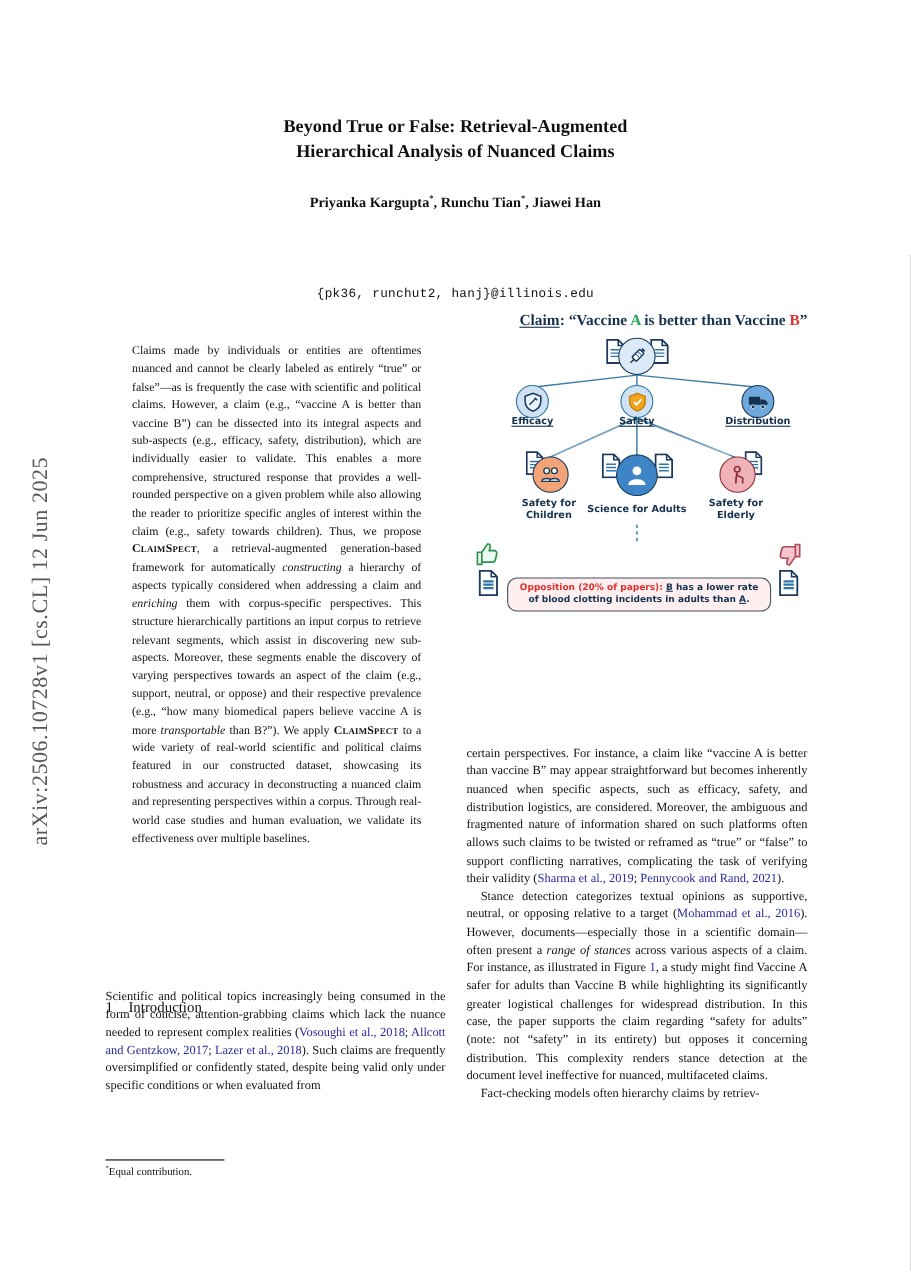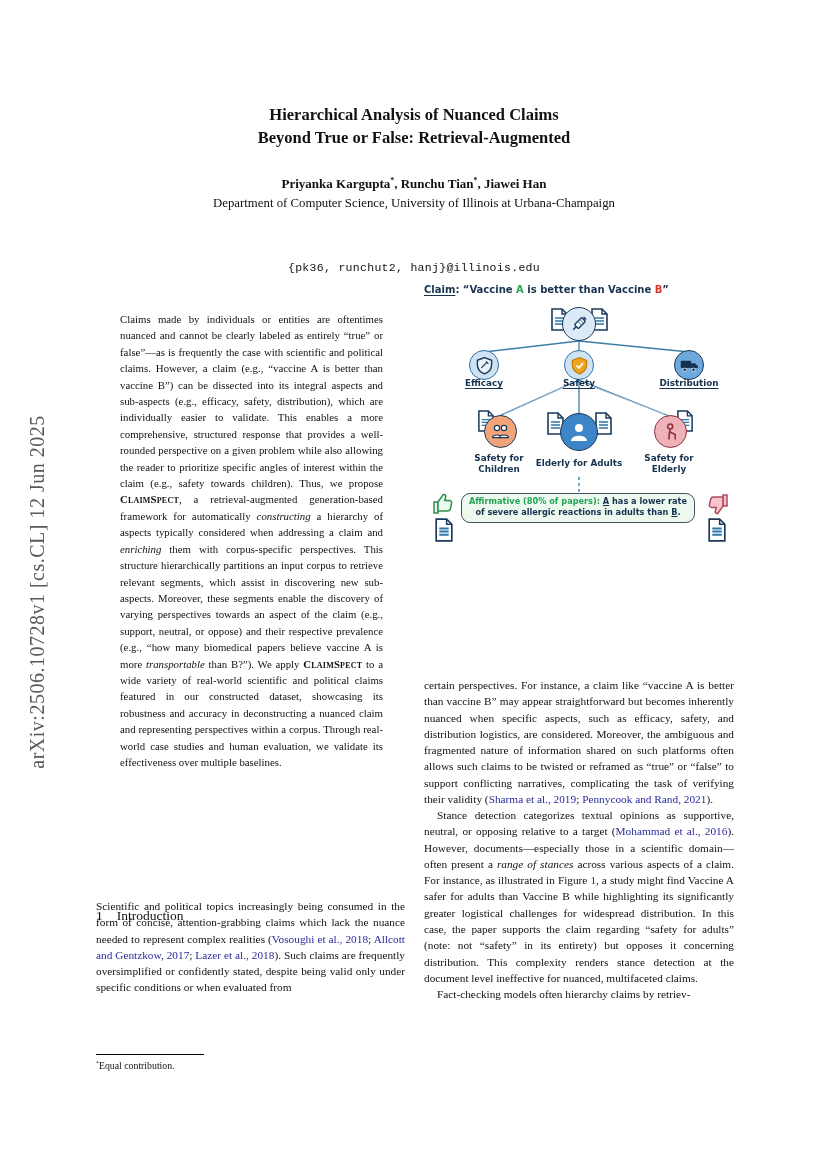--- a/index.html
+++ b/index.html
@@ -45,45 +45,44 @@
   .st-navyb{font-weight:700;}
   .st-greenb{color:#23a455;font-weight:700;}
   .st-redb{color:#e0312e;font-weight:700;}
   .st-ub{font-weight:700;text-decoration:underline;text-underline-offset:1px;}
   .st-claimu{font-weight:700;text-decoration:underline;text-underline-offset:2px;}
 
   
   .figure{position:absolute;left:424px;top:284px;width:310px;height:288px;
           font-family:"DejaVu Sans",sans-serif;color:#16324f;}
   .fig-lines{position:absolute;left:0;top:0;width:310px;height:288px;}
-  .claim-line{position:absolute;left:0;top:0;width:100%;text-align:left;
-              font-size:10px;font-weight:700;color:#16324f;}
+  .claim-line{position:absolute;left:0;top:0;width:100%;text-align:right;
+              font-size:14px;font-weight:700;color:#16324f;font-family:Liberation Serif, serif;}
   .node-circle{position:absolute;border-radius:50%;display:flex;align-items:center;justify-content:center;
                box-sizing:border-box;}
   .nlabel{position:absolute;text-align:center;font-weight:700;font-size:8.8px;color:#16324f;
           white-space:pre-line;line-height:1.25;}
   .nlabel.und{text-decoration:underline;text-underline-offset:2px;}
   .docicon{position:absolute;}
   .pbox{position:absolute;border:1.4px solid #47505a;border-radius:9px;box-sizing:border-box;
         text-align:center;font-size:8.2px;line-height:1.32;color:#16324f;padding:2px 6px;}
   .pbox.green{background:#edf9ef;}
   .pbox.pink{background:#fdeef0;}
   .thumb{position:absolute;}
 </style>
 </head>
 <body>
 
 <div class="page">
 
   <div class="title">
+    <div>Beyond True or False: Retrieval-Augmented</div>
     <div>Hierarchical Analysis of Nuanced Claims</div>
-    <div>Beyond True or False: Retrieval-Augmented</div>
   </div>
   <div class="authors"><span class="st-plain">Priyanka Kargupta</span><span class="st-sup">*</span><span class="st-plain">, Runchu Tian</span><span class="st-sup">*</span><span class="st-plain">, Jiawei Han</span></div>
-  <div class="affil">Department of Computer Science, University of Illinois at Urbana-Champaign</div>
   <div class="email">{pk36, runchut2, hanj}@illinois.edu</div>
 
   <div class="sidebar">arXiv:2506.10728v1  [cs.CL]  12 Jun 2025</div>
 
   <div class="abs-body"><span class="st-plain">Claims made by individuals or entities are oftentimes nuanced and cannot be clearly labeled as entirely “true” or false”—as is frequently the case with scientific and political claims. However, a claim (e.g., “vaccine A is better than vaccine B”) can be dissected into its integral aspects and sub-aspects (e.g., efficacy, safety, distribution), which are individually easier to validate. This enables a more comprehensive, structured response that provides a well-rounded perspective on a given problem while also allowing the reader to prioritize specific angles of interest within the claim (e.g., safety towards children). Thus, we propose </span><span class="st-sc">ClaimSpect</span><span class="st-plain">, a retrieval-augmented generation-based framework for automatically </span><span class="st-italic">constructing</span><span class="st-plain"> a hierarchy of aspects typically considered when addressing a claim and </span><span class="st-italic">enriching</span><span class="st-plain"> them with corpus-specific perspectives. This structure hierarchically partitions an input corpus to retrieve relevant segments, which assist in discovering new sub-aspects. Moreover, these segments enable the discovery of varying perspectives towards an aspect of the claim (e.g., support, neutral, or oppose) and their respective prevalence (e.g., “how many biomedical papers believe vaccine A is more </span><span class="st-italic">transportable</span><span class="st-plain"> than B?”). We apply </span><span class="st-sc">ClaimSpect</span><span class="st-plain"> to a wide variety of real-world scientific and political claims featured in our constructed dataset, showcasing its robustness and accuracy in deconstructing a nuanced claim and representing perspectives within a corpus. Through real-world case studies and human evaluation, we validate its effectiveness over multiple baselines.</span></div>
 
   <div class="sec-head">
     <span class="num">1</span><span>Introduction</span>
   </div>
   <div class="intro-body"><span class="st-plain">Scientific and political topics increasingly being consumed in the form of concise, attention-grabbing claims which lack the nuance needed to represent complex realities (</span><span class="st-cite">Vosoughi et al., 2018</span><span class="st-plain">; </span><span class="st-cite">Allcott and Gentzkow, 2017</span><span class="st-plain">; </span><span class="st-cite">Lazer et al., 2018</span><span class="st-plain">).  Such claims are frequently oversimplified or confidently stated, despite being valid only under specific conditions or when evaluated from</span></div>
@@ -182,21 +181,21 @@
       <path d="M2 1 h10 l5 5 v16 h-15 z" fill="#fff" stroke="#1b3a5c" stroke-width="1.6"></path>
       <path d="M12 1 v5 h5" fill="none" stroke="#1b3a5c" stroke-width="1.4"></path>
       <path d="M5 10 h9 M5 13 h9 M5 16 h9" stroke="#2e75a8" stroke-width="1.3"></path>
     </svg>
     <div class="node-circle" style="left:136px;top:129px;width:38px;height:38px;background:#3d85c6;border:1.8px solid #1b3a5c;">
       <svg width="24" height="24" viewBox="0 0 24 24">
         <circle cx="12" cy="8" r="4" fill="#fff"></circle>
         <path d="M4 21 c0-7 16-7 16 0 z" fill="#fff"></path>
       </svg>
     </div>
-    <div class="nlabel" style="left:105px;top:174px;width:100px;">Elderly for Adults</div>
+    <div class="nlabel" style="left:105px;top:174px;width:100px;">Science for Adults</div>
 
     <svg class="docicon" style="left:252px;top:126px" width="18" height="22" viewBox="0 0 19 23">
       <path d="M2 1 h10 l5 5 v16 h-15 z" fill="#fff" stroke="#1b3a5c" stroke-width="1.6"></path>
       <path d="M12 1 v5 h5" fill="none" stroke="#1b3a5c" stroke-width="1.4"></path>
       <path d="M5 10 h9 M5 13 h9 M5 16 h9" stroke="#2e75a8" stroke-width="1.3"></path>
     </svg>
     <div class="node-circle" style="left:230px;top:131px;width:33px;height:33px;background:#eeb2b8;border:1.8px solid #8e2f3c;">
       <svg width="20" height="20" viewBox="0 0 24 24">
         <circle cx="11" cy="5.5" r="3" fill="none" stroke="#8e2f3c" stroke-width="1.8"></circle>
         <path d="M11 9 C10 13 9.5 16 9.5 21" fill="none" stroke="#8e2f3c" stroke-width="2"></path>
@@ -220,21 +219,21 @@
         <path d="M2 10 h4 v11 H2 z" fill="#f5c4cc" stroke="#b04a5a" stroke-width="1.5"></path>
         <path d="M6 19 h9.5 c1.5 0 2.6-1 2.9-2.4 l1.2-5.2 c.3-1.5-.8-2.9-2.4-2.9 h-4.4 l.9-3.6 c.3-1.2-.6-2.4-1.9-2.4 h-.6 L6 10 Z" fill="#f5c4cc" stroke="#b04a5a" stroke-width="1.5"></path>
       </g>
     </svg>
     <svg class="thumb" style="left:283px;top:234px" width="20" height="24" viewBox="0 0 19 23">
       <path d="M2 1 h10 l5 5 v16 h-15 z" fill="#fff" stroke="#1b3a5c" stroke-width="1.6"></path>
       <path d="M12 1 v5 h5" fill="none" stroke="#1b3a5c" stroke-width="1.4"></path>
       <path d="M5 10 h9 M5 13 h9 M5 16 h9" stroke="#2e75a8" stroke-width="2"></path>
     </svg>
 
-    <div class="pbox green" style="left:37px;top:209px;width:234px;height:30px;"><span class="st-greenb">Affirmative (80% of papers): </span><span class="st-ub">A</span><span class="st-navyb"> has a lower rate of severe allergic reactions in adults than </span><span class="st-ub">B</span><span class="st-navyb">.</span></div>
+    <div class="pbox pink" style="left:37px;top:241px;width:240px;height:31px;"><span class="st-redb">Opposition (20% of papers): </span><span class="st-ub">B</span><span class="st-navyb"> has a lower rate of blood clotting incidents in adults than </span><span class="st-ub">A</span><span class="st-navyb">.</span></div>
   </div>
 
 
   <div class="rcol">
     <p><span class="st-plain">certain perspectives. For instance, a claim like “vaccine A is better than vaccine B” may appear straightforward but becomes inherently nuanced when specific aspects, such as efficacy, safety, and distribution logistics, are considered. Moreover, the ambiguous and fragmented nature of information shared on such platforms often allows such claims to be twisted or reframed as “true” or “false” to support conflicting narratives, complicating the task of verifying their validity (</span><span class="st-cite">Sharma et al., 2019</span><span class="st-plain">; </span><span class="st-cite">Pennycook and Rand, 2021</span><span class="st-plain">).</span></p>
     <p class="ind"><span class="st-plain">Stance detection categorizes textual opinions as supportive, neutral, or opposing relative to a target (</span><span class="st-cite">Mohammad et al., 2016</span><span class="st-plain">). However, documents—especially those in a scientific domain—often present a </span><span class="st-italic">range of stances</span><span class="st-plain"> across various aspects of a claim. For instance, as illustrated in Figure </span><span class="st-cite">1</span><span class="st-plain">, a study might find Vaccine A safer for adults than Vaccine B while highlighting its significantly greater logistical challenges for widespread distribution. In this case, the paper supports the claim regarding “safety for adults” (note: not “safety” in its entirety) but opposes it concerning distribution. This complexity renders stance detection at the document level ineffective for nuanced, multifaceted claims.</span></p>
     <p class="ind"><span class="st-plain">Fact-checking models often hierarchy claims by retriev-</span></p>
   </div>
 
 </div>

